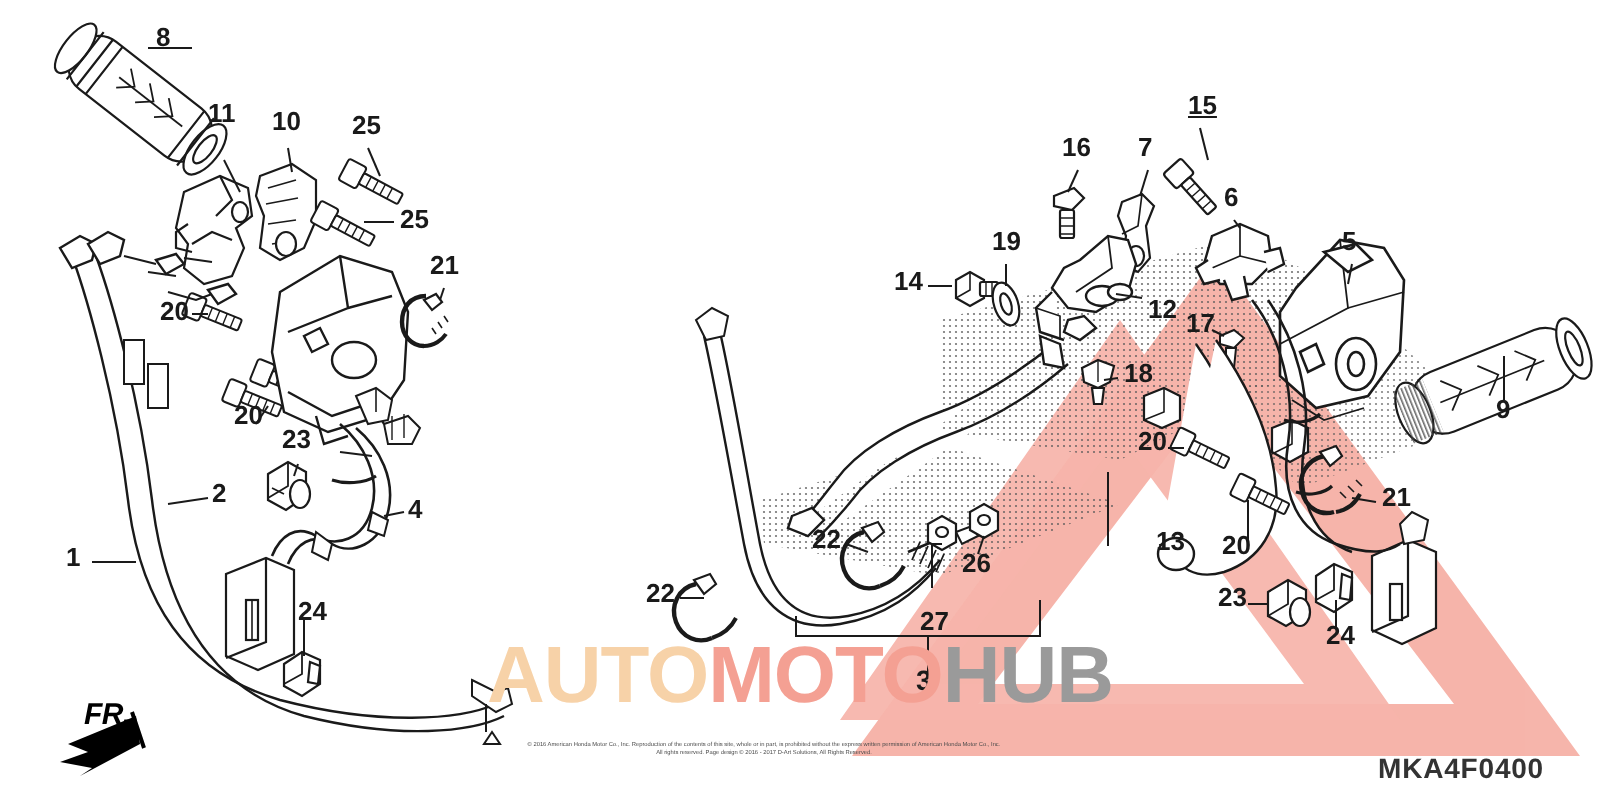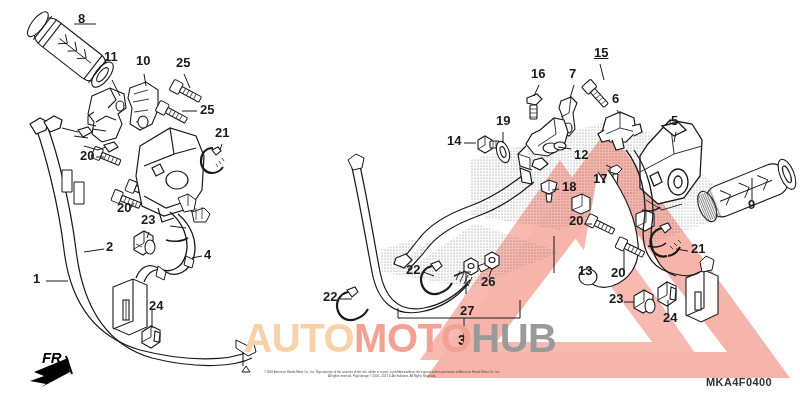--- a/index.html
+++ b/index.html
@@ -59,21 +59,21 @@
     line-height: 1.5;
     color: #4a4a4a;
     text-align: center;
     transform-origin: left top;
   }
   #part-code {
     position: absolute;
     right: 28px;
     top: 376px;
     font-family: "Liberation Sans", sans-serif;
-    font-size: 11px;
+    font-size: 14px;
     font-weight: 700;
     letter-spacing: 0.4px;
     color: #333;
   }
   #watermark-text {
     position: absolute;
     left: 0;
     top: 318px;
     width: 800px;
     text-align: center;
@@ -509,21 +509,21 @@
   <div class="callout" style="left:149px; top:299px;">24</div>
 
   <div class="callout" style="left:594px; top:46px;text-decoration:underline;">15</div>
   <div class="callout" style="left:531px; top:67px;">16</div>
   <div class="callout" style="left:569px; top:67px;">7</div>
   <div class="callout" style="left:612px; top:92px;">6</div>
   <div class="callout" style="left:671px; top:114px;">5</div>
   <div class="callout" style="left:496px; top:114px;">19</div>
   <div class="callout" style="left:447px; top:134px;">14</div>
   <div class="callout" style="left:574px; top:148px;">12</div>
-  <div class="callout" style="left:593px; top:155px;margin-top:17px;">17</div>
+  <div class="callout" style="left:593px; top:155px;">17</div>
   <div class="callout" style="left:562px; top:180px;">18</div>
   <div class="callout" style="left:748px; top:198px;">9</div>
   <div class="callout" style="left:569px; top:214px;">20</div>
   <div class="callout" style="left:691px; top:242px;">21</div>
   <div class="callout" style="left:578px; top:264px;">13</div>
   <div class="callout" style="left:611px; top:266px;">20</div>
   <div class="callout" style="left:323px; top:290px;">22</div>
   <div class="callout" style="left:406px; top:263px;">22</div>
   <div class="callout" style="left:481px; top:275px;">26</div>
   <div class="callout" style="left:460px; top:304px;">27</div>

